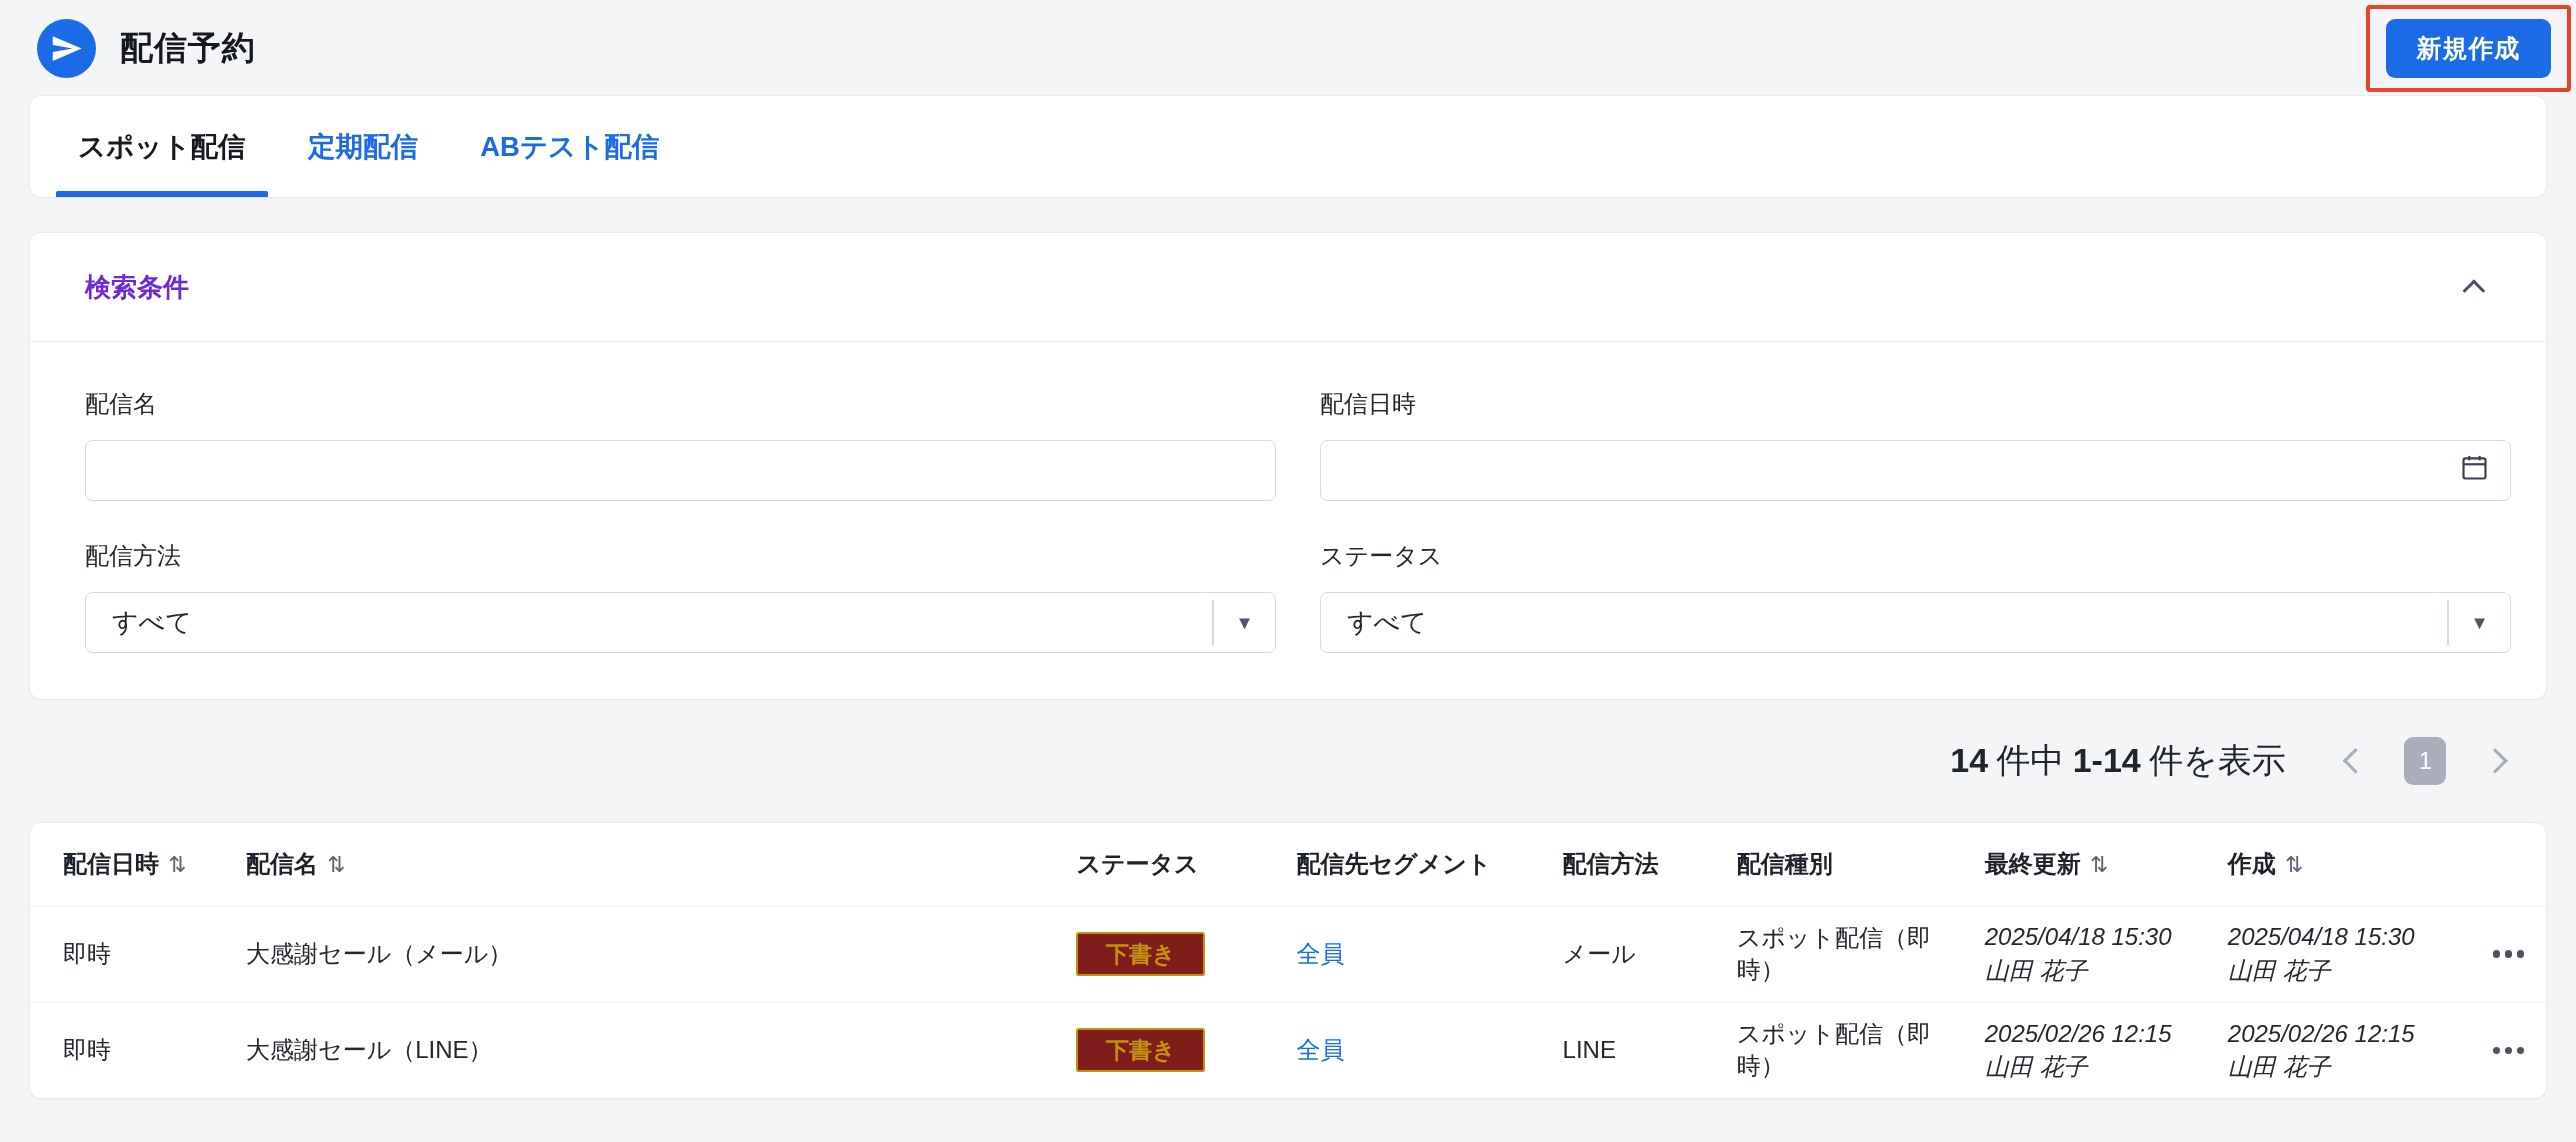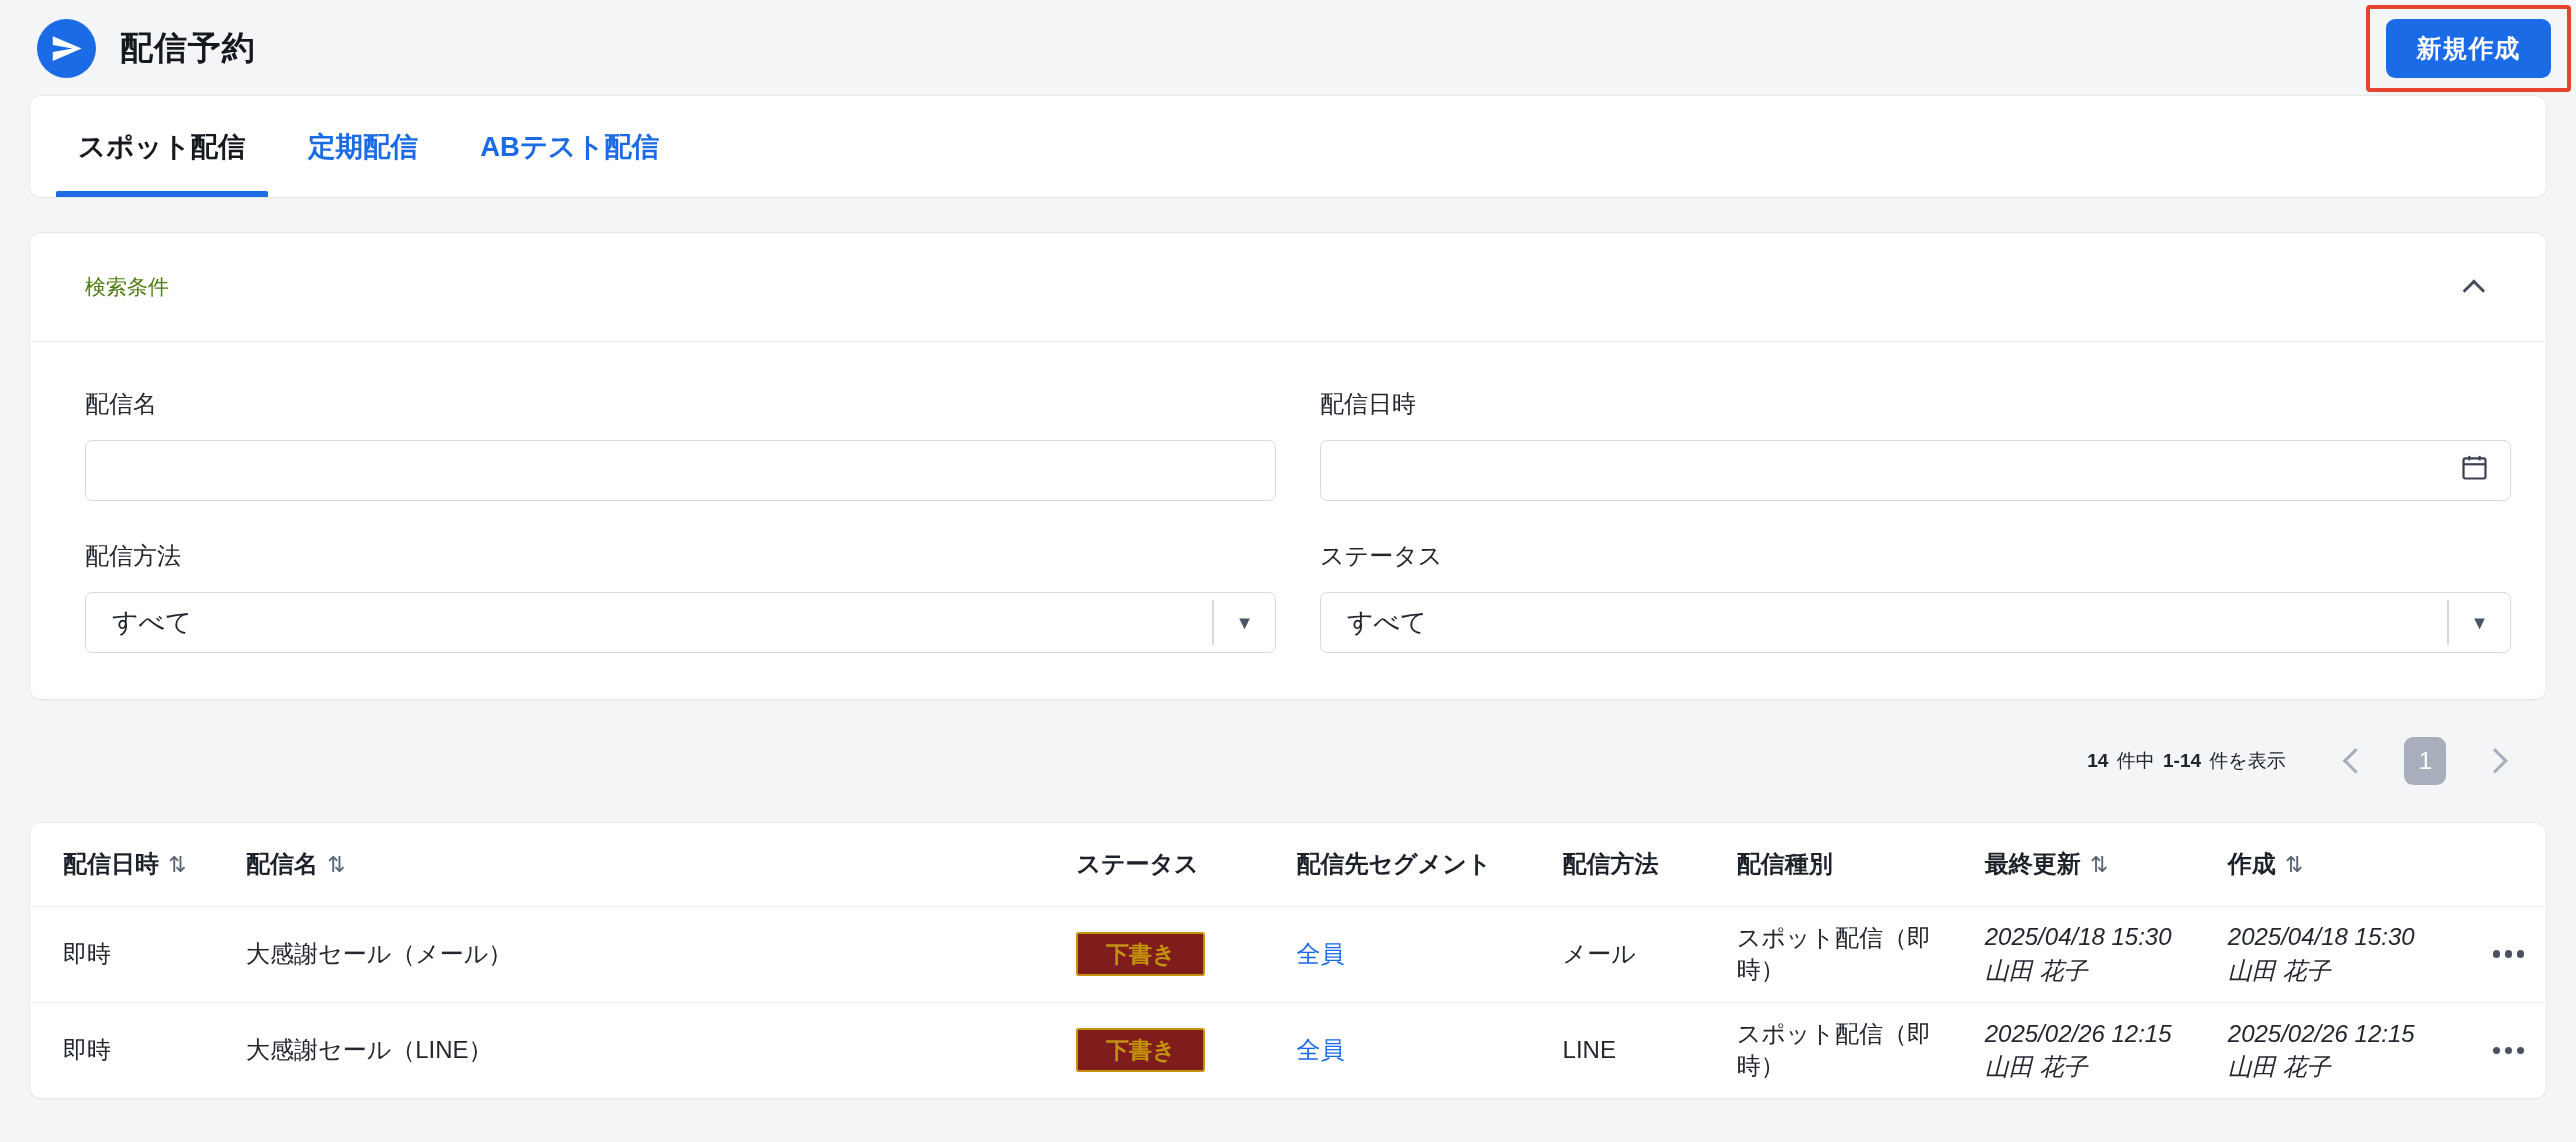--- a/index.html
+++ b/index.html
@@ -64,21 +64,21 @@
     content:""; position:absolute; left:0; right:0; bottom:0;
     height:6.4px; background:#1a6be5; border-radius:1.8px 1.8px 0 0;
   }
 
   
   .search-card { margin-top:36px; }
   .search-head {
     height:109px; display:flex; align-items:center; justify-content:space-between;
     padding:0 64px 0 55px; border-bottom:0.9px solid #e9ebee;
   }
-  .search-title { font-size:21px; font-weight:400; color:#4d7c0f; }
+  .search-title { font-size:26px; font-weight:700; color:#6d28d9; }
   .chev { display:inline-block; border-style:solid; border-color:#454d5e; border-width:0 3.7px 3.7px 0; padding:6.4px; }
   .chev-up { transform:rotate(-135deg); margin-top:7.3px; cursor:pointer; }
   .search-body { padding:46px 35px 46px 55px; }
   .field-row { display:grid; grid-template-columns:1fr 1fr; column-gap:44px; }
   .field-row + .field-row { margin-top:39px; }
   .field-label { font-size:24px; color:#22262e; margin-bottom:20px; }
   .input, .select {
     position:relative; height:61px; background:#fff;
     border:1.8px solid #d6dade; border-radius:7.3px;
     display:flex; align-items:center;
@@ -96,21 +96,21 @@
     position:absolute; right:0; top:0; bottom:0; width:61px;
     display:flex; align-items:center; justify-content:center;
     color:#4a5568; font-size:18.3px;
   }
 
   
   .pagination-row {
     height:124px; display:flex; align-items:center; justify-content:flex-end;
     padding-right:42px;
   }
-  .pg-sum { font-size:19px; color:#20242c; }
+  .pg-sum { font-size:34px; color:#20242c; }
   .pg-sum .num { font-weight:700; }
   .pg-sum span { margin-right:8.3px; }
   .pg-sum span:last-child { margin-right:0; }
   .pg-controls { display:flex; align-items:center; gap:40px; margin-left:61px; }
   .pg-chev { display:inline-block; border-style:solid; border-color:#a7adba; border-width:0 3.7px 3.7px 0; padding:7.3px; cursor:pointer; }
   .pg-chev.left { transform:rotate(135deg); }
   .pg-chev.right { transform:rotate(-45deg); }
   .pg-page {
     min-width:42px; height:48px; border-radius:9.2px;
     background:#a9aebc; color:#fff; font-size:24px;

